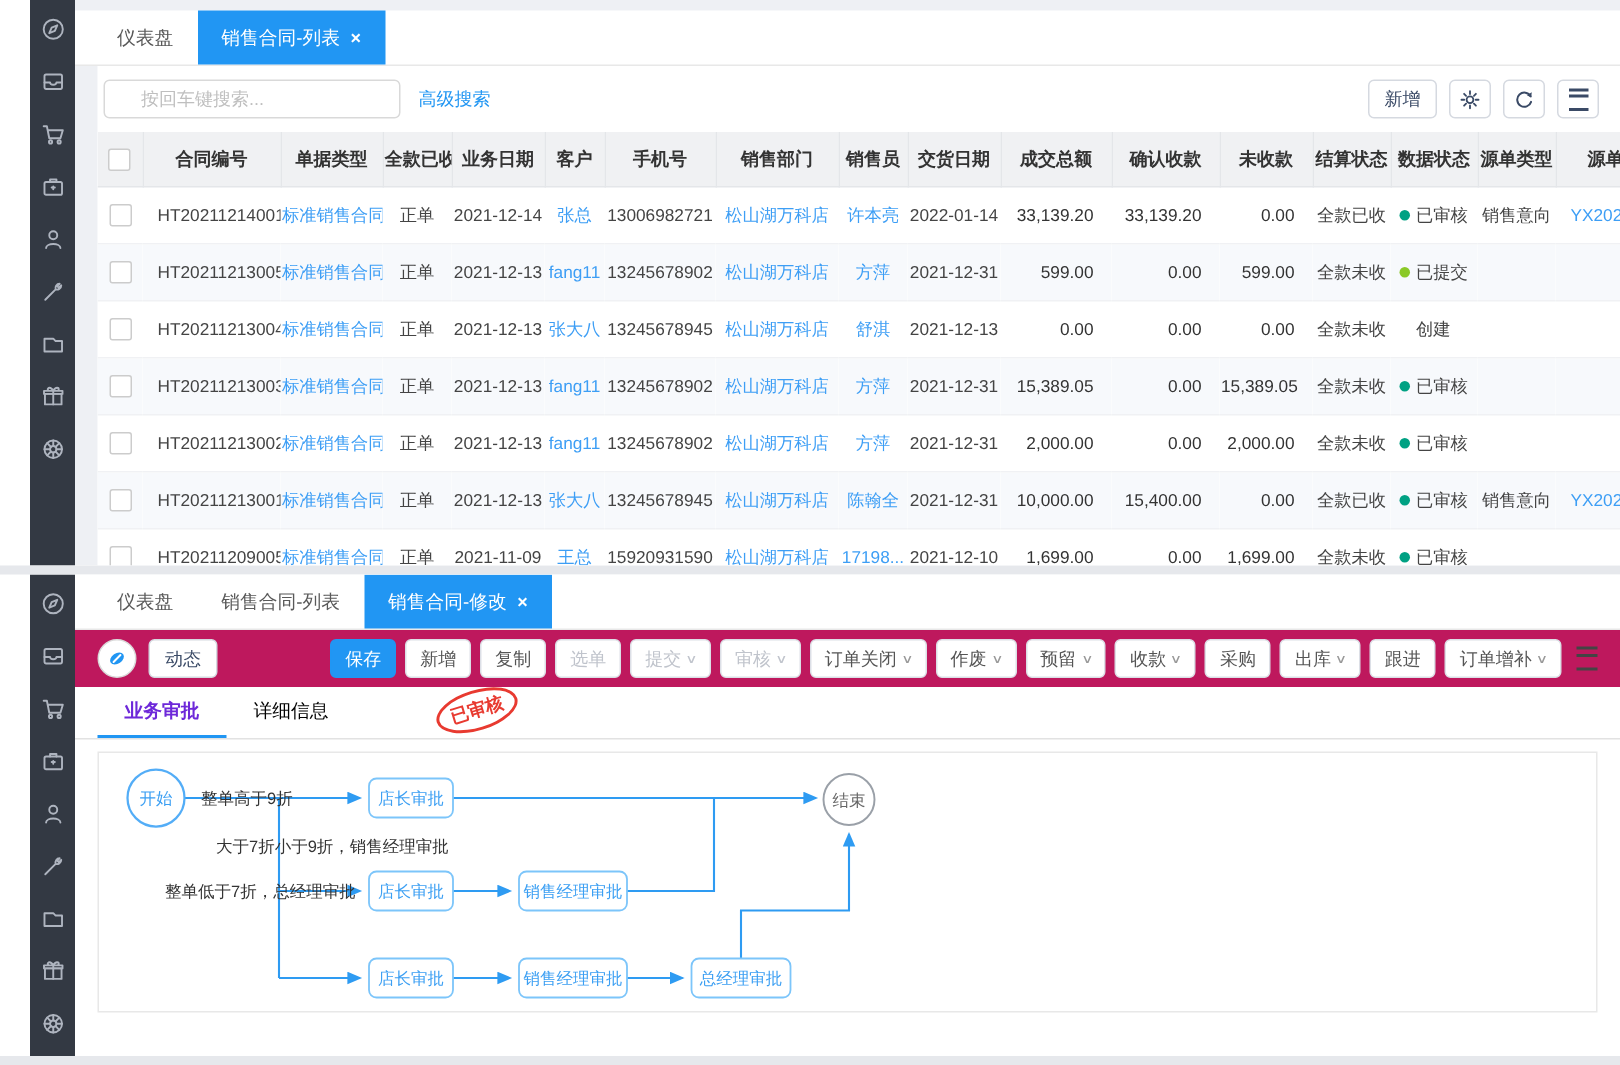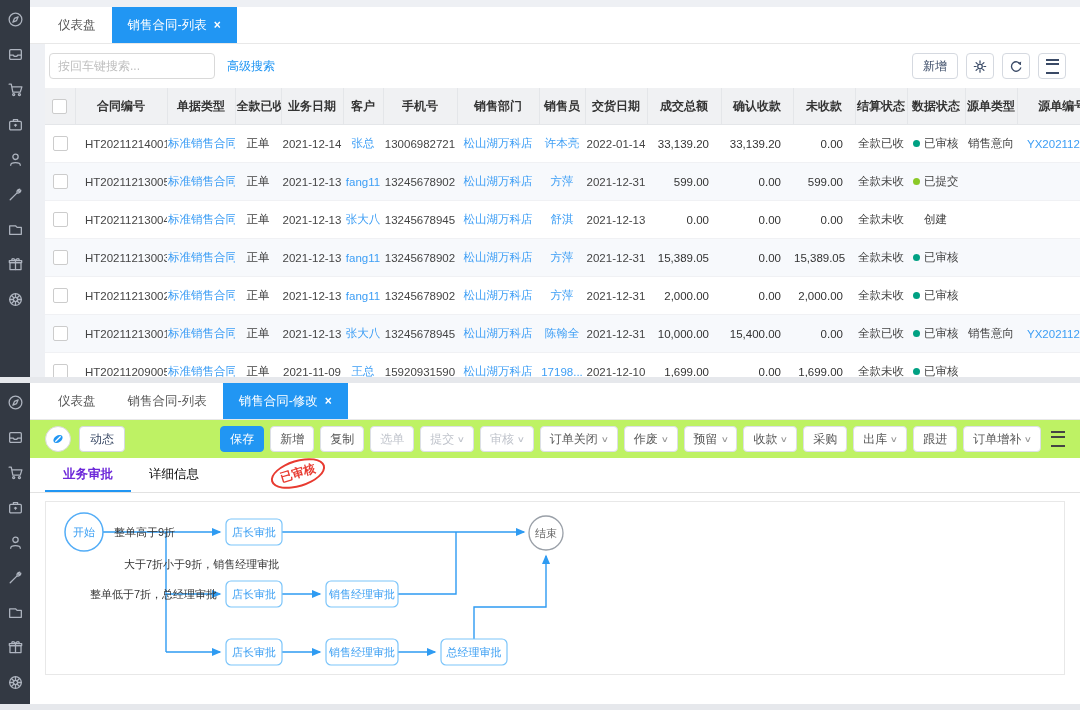--- a/index.html
+++ b/index.html
@@ -1,34 +1,34 @@
 <!DOCTYPE html>
 <html><head>
 <meta charset="utf-8">
 <style>
   html,body{margin:0;padding:0;background:#e9ebee;}
   body{width:1080px;height:710px;overflow:hidden;font-family:"Liberation Sans","DejaVu Sans",sans-serif;}
   .page{width:1080px;height:710px;position:relative;background:#fff;}
-  .half{display:flex;overflow:hidden;}
+  .half{display:flex;overflow:hidden;margin-left:20px;}
   .half.top{height:377px;}
   .half.bottom{height:321px;}
   .divider{height:6px;background:#e6e8ec;}
   .bottombar{height:6px;background:#e6e8ec;}
   .sidebar{width:30px;background:#333943;flex-shrink:0;display:flex;flex-direction:column;align-items:center;padding-top:10px;gap:17px;}
   .side-item{width:18px;height:18px;display:flex;align-items:center;justify-content:center;cursor:pointer;}
   .main{flex:1;min-width:0;position:relative;overflow:hidden;background:#eef0f4;}
   .main.white{background:#fff;}
   .pad-top{height:7px;background:#eef0f4;}
   .tabbar{height:36px;background:#fff;border-bottom:1px solid #e8e8e8;display:flex;align-items:stretch;padding-left:12px;}
   .tab{display:flex;align-items:center;gap:7px;padding:0 16px;font-size:12.5px;color:#595959;cursor:pointer;white-space:nowrap;}
   .tab.active{background:#2196f3;color:#fff;}
   .tab .x{font-size:12px;font-weight:bold;line-height:1;}
   .content{margin-left:15px;background:#fff;height:calc(100% - 43px);overflow:hidden;}
   .searchrow{display:flex;align-items:center;height:44px;padding:0 14px 0 4px;}
-  .searchrow input{width:148px;height:24px;border:1px solid #d9d9d9;border-radius:4px;padding:0 8px;font-size:12px;color:#333;outline:none;}
+  .searchrow input{width:148px;height:24px;border:1px solid #d9d9d9;border-radius:4px;padding:0 24px;font-size:12px;color:#333;outline:none;}
   .searchrow input::placeholder{color:#bfbfbf;}
   .adv{margin-left:12px;color:#2196f3;font-size:12px;font-weight:normal;text-decoration:none;cursor:pointer;}
   .spacer{flex:1;}
   .btn{height:26px;padding:0 10px;background:#fff;border:1px solid #d5d9e0;border-radius:4px;font-size:12px;color:#3a4a66;cursor:pointer;font-family:inherit;}
   .iconbtn{width:28px;height:26px;margin-left:8px;background:#fff;border:1px solid #d5d9e0;border-radius:4px;display:inline-flex;align-items:center;justify-content:center;cursor:pointer;}
   .burger{display:inline-block;width:13px;height:11px;border-top:2px solid #3a4a66;border-bottom:2px solid #3a4a66;position:relative;}
   .burger:after{content:"";position:absolute;left:0;top:2.5px;width:100%;height:2px;background:#3a4a66;}
   table{border-collapse:collapse;table-layout:fixed;width:1062px;}
   th{height:34px;background:#f0f1f3;border-right:1px solid #e4e6e9;border-bottom:1px solid #e4e6e9;font-size:12px;color:#333;font-weight:bold;white-space:nowrap;overflow:hidden;}
   th:last-child{border-right:none;}
@@ -36,21 +36,21 @@
   tbody tr:nth-child(even){background:#f7f9fc;}
   td.link,.link{color:#3d9ef5;cursor:pointer;}
   td.num{text-align:right;padding-right:12px;color:#333;}
   td.t-left{text-align:left;padding-left:10px;}
   td.status{text-align:left;padding-left:6px;}
   .cb{width:13px;height:13px;border:1px solid #ccc;border-radius:2px;background:#fff;margin:0 auto;cursor:pointer;}
   .dot{display:inline-block;width:7px;height:7px;border-radius:50%;margin-right:4px;vertical-align:middle;}
   .dot.approved{background:#00a183;}
   .dot.submitted{background:#8bc927;}
   .dot.none{background:transparent;}
-  .toolbar{height:38px;background:#bef264;display:flex;align-items:center;padding:0 15px;}
+  .toolbar{height:38px;background:#be185d;display:flex;align-items:center;padding:0 15px;}
   .circlebtn{width:26px;height:26px;border:1px solid #d9d9d9;border-radius:50%;background:#fff;display:inline-flex;align-items:center;justify-content:center;cursor:pointer;padding:0;}
   .tb-group{margin-left:auto;display:flex;align-items:center;gap:6px;padding-left:16px;}
   .tbtn{height:26px;padding:0 9px;background:#fff;border:1px solid #dcdfe6;border-radius:4px;font-size:12px;color:#555;cursor:pointer;font-family:inherit;white-space:nowrap;display:inline-flex;align-items:center;gap:4px;}
   .tbtn .chev{font-size:8px;color:#999;transform:scaleX(1.4);}
   .tbtn.primary{background:#2196f3;border-color:#2196f3;color:#fff;}
   .tbtn.disabled{color:#c0c4cc;}
   .tbtn.disabled .chev{color:#c0c4cc;}
   .burger2{display:inline-block;width:14px;height:12px;margin-left:10px;border-top:2.5px solid #444;border-bottom:2.5px solid #444;position:relative;cursor:pointer;}
   .burger2:after{content:"";position:absolute;left:0;top:2.5px;width:100%;height:2.5px;background:#444;}
   .subtabs{height:34px;background:#fff;border-bottom:1px solid #e2e2e2;display:flex;align-items:stretch;padding-left:15px;position:relative;}

